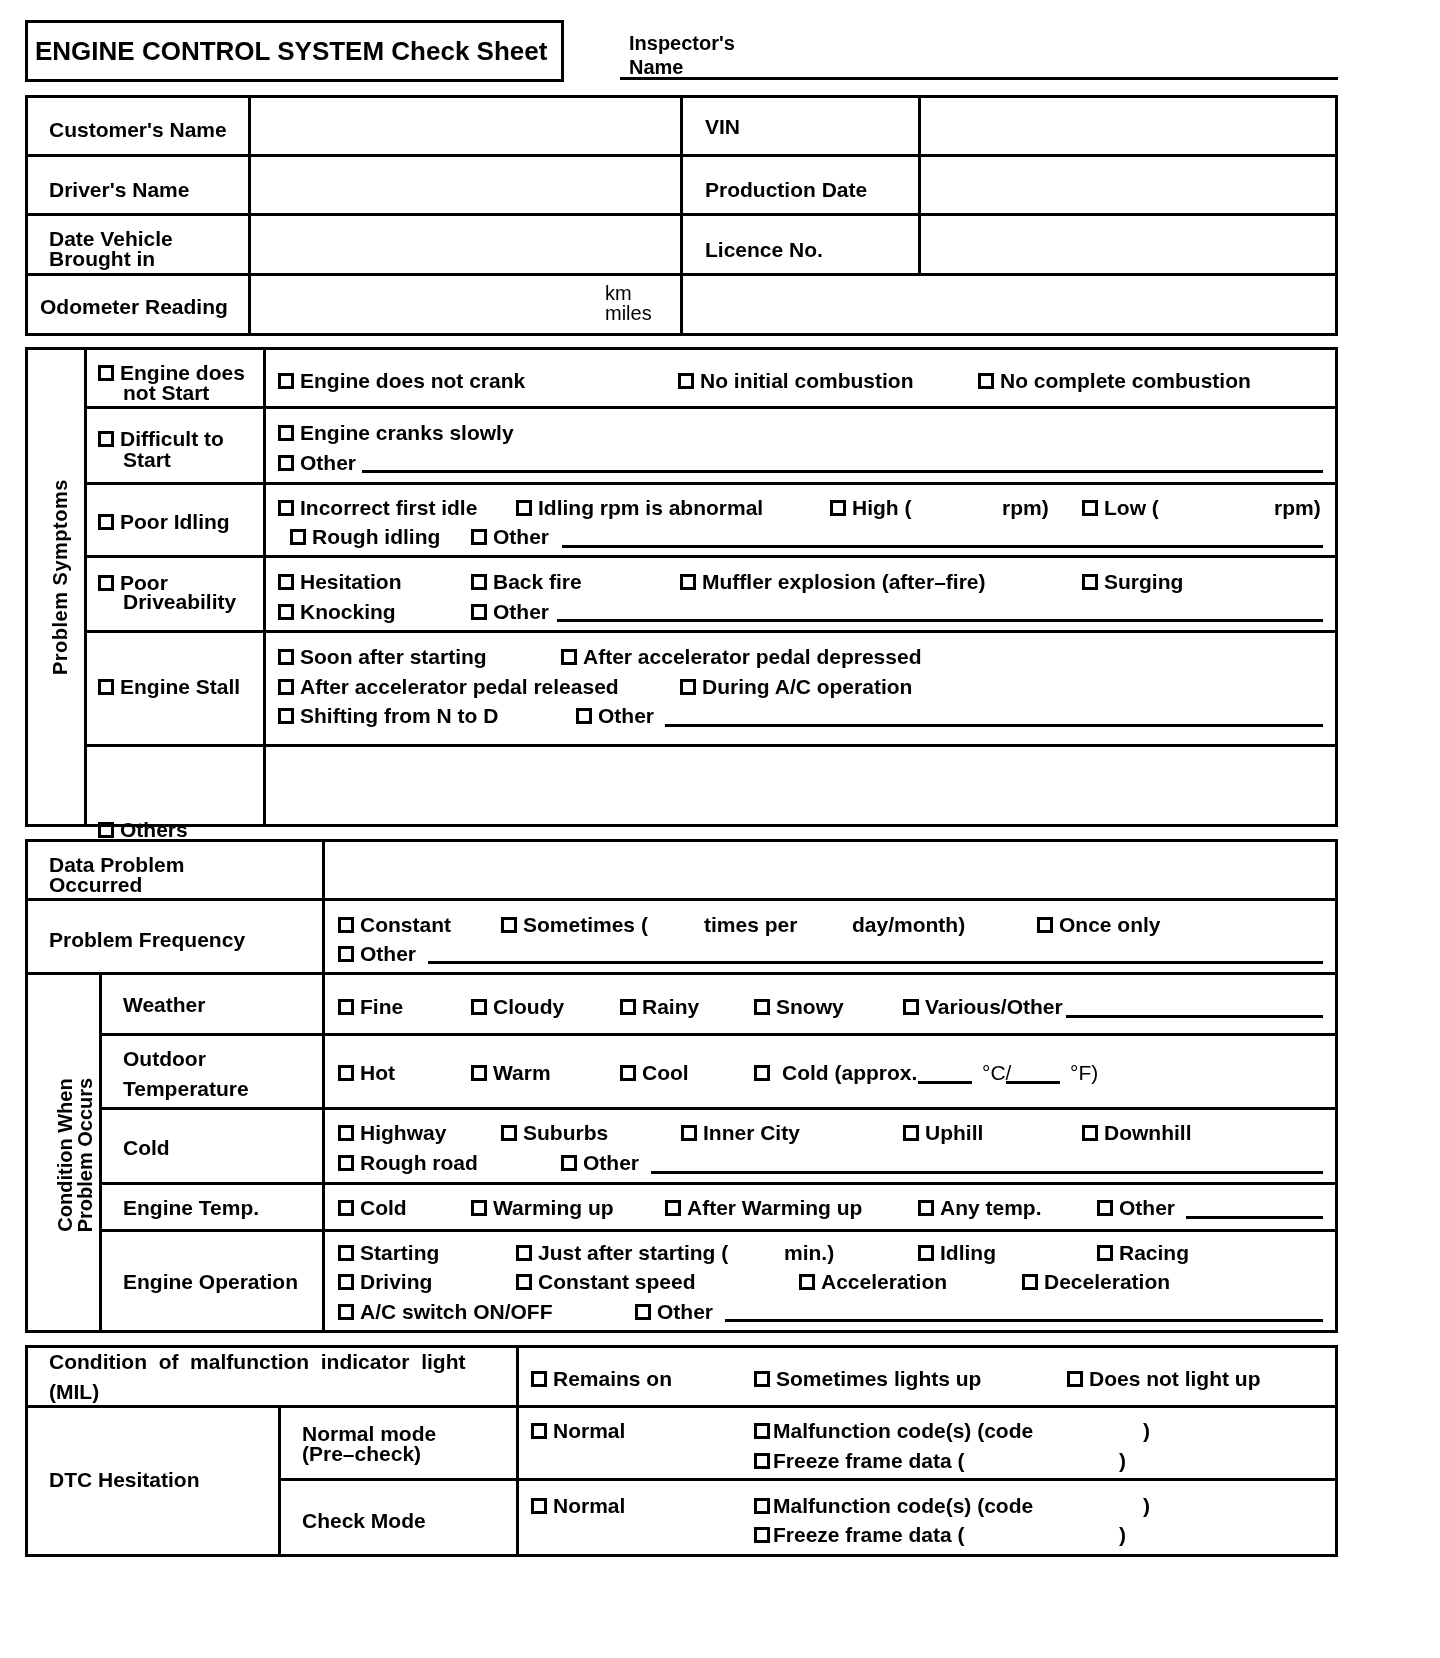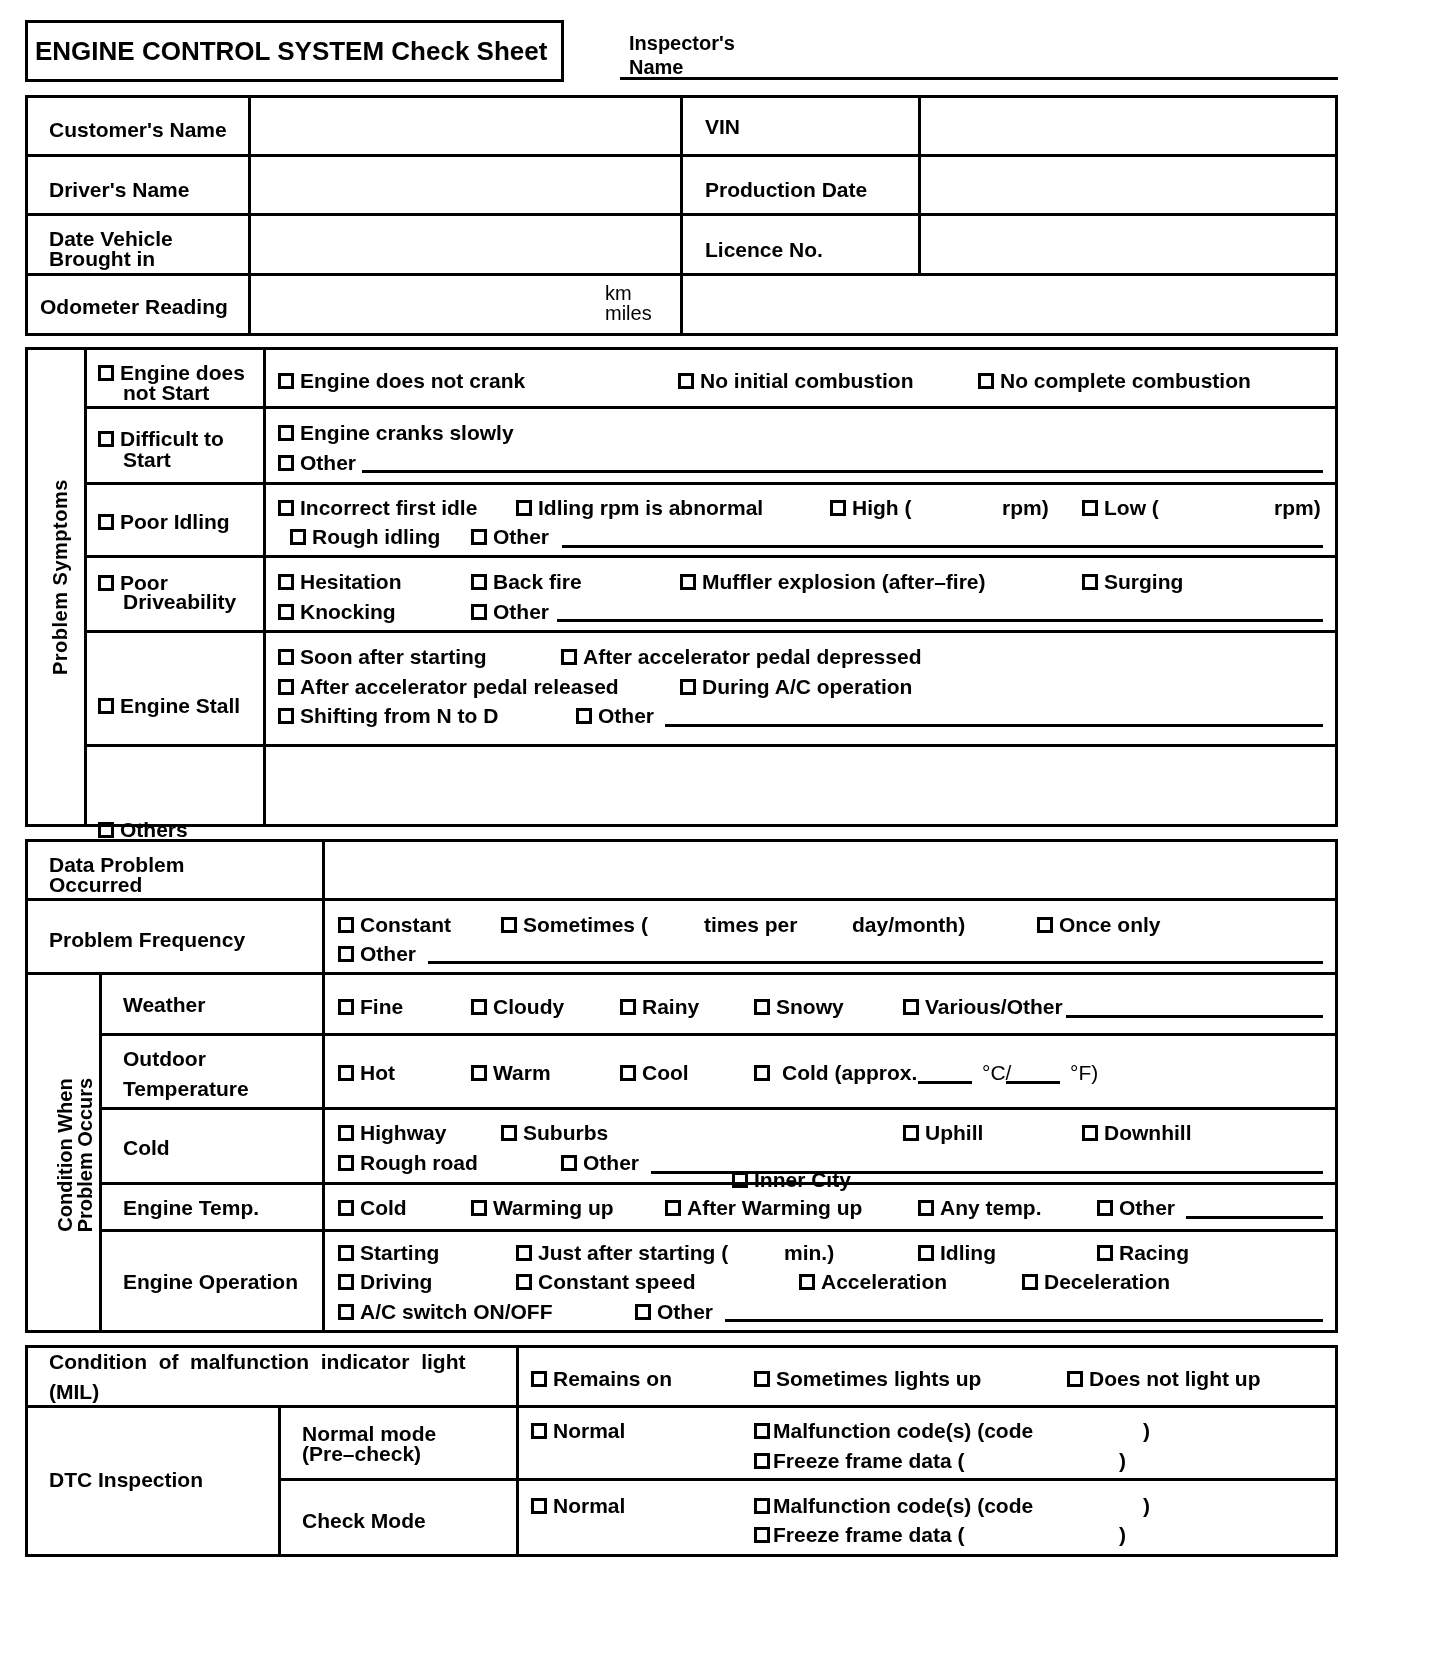--- a/index.html
+++ b/index.html
@@ -90,21 +90,21 @@
 <div class="opt" style="left:98px;top:572px;"><span class="cb"></span><span>Poor</span></div>
 <div class="opt" style="left:123px;top:591px;">Driveability</div>
 <div class="opt" style="left:278px;top:571px;"><span class="cb"></span><span>Hesitation</span></div>
 <div class="opt" style="left:471px;top:571px;"><span class="cb"></span><span>Back fire</span></div>
 <div class="opt" style="left:680px;top:571px;"><span class="cb"></span><span>Muffler explosion (after–fire)</span></div>
 <div class="opt" style="left:1082px;top:571px;"><span class="cb"></span><span>Surging</span></div>
 <div class="opt" style="left:278px;top:601px;"><span class="cb"></span><span>Knocking</span></div>
 <div class="opt" style="left:471px;top:601px;"><span class="cb"></span><span>Other</span></div>
 <div class="uline" style="left:557px;top:619px;width:766px;"></div>
 
-<div class="opt" style="left:98px;top:676px;margin-top:19px;"><span class="cb"></span><span>Engine Stall</span></div>
+<div class="opt" style="left:98px;top:676px;"><span class="cb"></span><span>Engine Stall</span></div>
 <div class="opt" style="left:278px;top:646px;"><span class="cb"></span><span>Soon after starting</span></div>
 <div class="opt" style="left:561px;top:646px;"><span class="cb"></span><span>After accelerator pedal depressed</span></div>
 <div class="opt" style="left:278px;top:676px;"><span class="cb"></span><span>After accelerator pedal released</span></div>
 <div class="opt" style="left:680px;top:676px;"><span class="cb"></span><span>During A/C operation</span></div>
 <div class="opt" style="left:278px;top:705px;"><span class="cb"></span><span>Shifting from N to D</span></div>
 <div class="opt" style="left:576px;top:705px;"><span class="cb"></span><span>Other</span></div>
 <div class="uline" style="left:665px;top:724px;width:658px;"></div>
 
 <div class="opt" style="left:98px;top:779px;margin-top:40px;"><span class="cb"></span><span>Others</span></div>
 <div class="abs" style="left:267px;top:748px;width:1067px;height:76px;"></div>
@@ -152,21 +152,21 @@
 <div class="opt" style="left:620px;top:1062px;"><span class="cb"></span><span>Cool</span></div>
 <div class="opt" style="left:754px;top:1062px;"><span class="cb" style="margin-right:12px;"></span><span>Cold (approx.</span></div>
 <div class="uline" style="left:918px;top:1081px;width:54px;"></div>
 <div class="opt normal" style="left:982px;top:1062px;">°C/</div>
 <div class="uline" style="left:1006px;top:1081px;width:54px;"></div>
 <div class="opt normal" style="left:1070px;top:1062px;">°F)</div>
 
 <div class="lbl" style="left:123px;top:1137px;">Cold</div>
 <div class="opt" style="left:338px;top:1122px;"><span class="cb"></span><span>Highway</span></div>
 <div class="opt" style="left:501px;top:1122px;"><span class="cb"></span><span>Suburbs</span></div>
-<div class="opt" style="left:732px;top:1122px;margin-top:47px;"><span class="cb"></span><span>Inner City</span></div>
+<div class="opt" style="left:681px;top:1122px;"><span class="cb"></span><span>Inner City</span></div>
 <div class="opt" style="left:903px;top:1122px;"><span class="cb"></span><span>Uphill</span></div>
 <div class="opt" style="left:1082px;top:1122px;"><span class="cb"></span><span>Downhill</span></div>
 <div class="opt" style="left:338px;top:1152px;"><span class="cb"></span><span>Rough road</span></div>
 <div class="opt" style="left:561px;top:1152px;"><span class="cb"></span><span>Other</span></div>
 <div class="uline" style="left:651px;top:1171px;width:672px;"></div>
 
 <div class="lbl" style="left:123px;top:1197px;">Engine Temp.</div>
 <div class="opt" style="left:338px;top:1197px;"><span class="cb"></span><span>Cold</span></div>
 <div class="opt" style="left:471px;top:1197px;"><span class="cb"></span><span>Warming up</span></div>
 <div class="opt" style="left:665px;top:1197px;"><span class="cb"></span><span>After Warming up</span></div>
@@ -193,21 +193,21 @@
 <div class="hl" style="left:278px;top:1478px;width:1060px;"></div>
 <div class="vl" style="left:516px;top:1345px;height:212px;"></div>
 <div class="vl" style="left:278px;top:1405px;height:152px;"></div>
 
 <div class="lbl" style="left:49px;top:1351px;white-space:pre;">Condition  of  malfunction  indicator  light</div>
 <div class="lbl" style="left:49px;top:1381px;">(MIL)</div>
 <div class="opt" style="left:531px;top:1368px;"><span class="cb"></span><span>Remains on</span></div>
 <div class="opt" style="left:754px;top:1368px;"><span class="cb"></span><span>Sometimes lights up</span></div>
 <div class="opt" style="left:1067px;top:1368px;"><span class="cb"></span><span>Does not light up</span></div>
 
-<div class="lbl" style="left:49px;top:1469px;">DTC Inspection</div>
+<div class="lbl" style="left:49px;top:1469px;">DTC Hesitation</div>
 <div class="lbl" style="left:302px;top:1423px;">Normal mode</div>
 <div class="lbl" style="left:302px;top:1443px;">(Pre–check)</div>
 <div class="opt" style="left:531px;top:1420px;"><span class="cb"></span><span>Normal</span></div>
 <div class="opt" style="left:754px;top:1420px;"><span class="cb" style="margin-right:3px;"></span><span>Malfunction code(s) (code</span></div>
 <div class="opt" style="left:1143px;top:1420px;">)</div>
 <div class="opt" style="left:754px;top:1450px;"><span class="cb" style="margin-right:3px;"></span><span>Freeze frame data (</span></div>
 <div class="opt" style="left:1119px;top:1450px;">)</div>
 
 <div class="lbl" style="left:302px;top:1510px;">Check Mode</div>
 <div class="opt" style="left:531px;top:1495px;"><span class="cb"></span><span>Normal</span></div>

